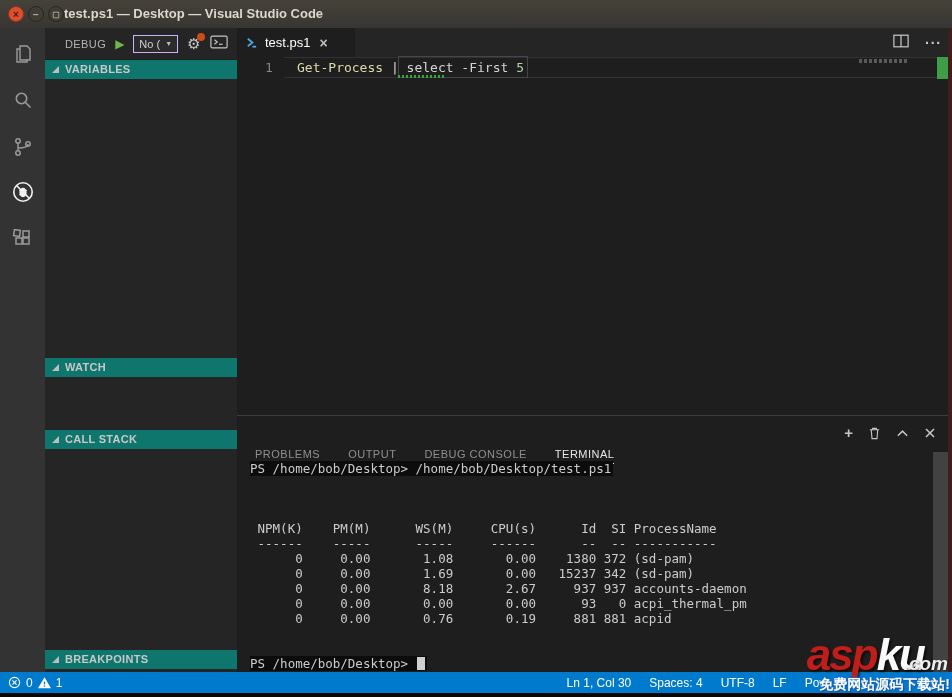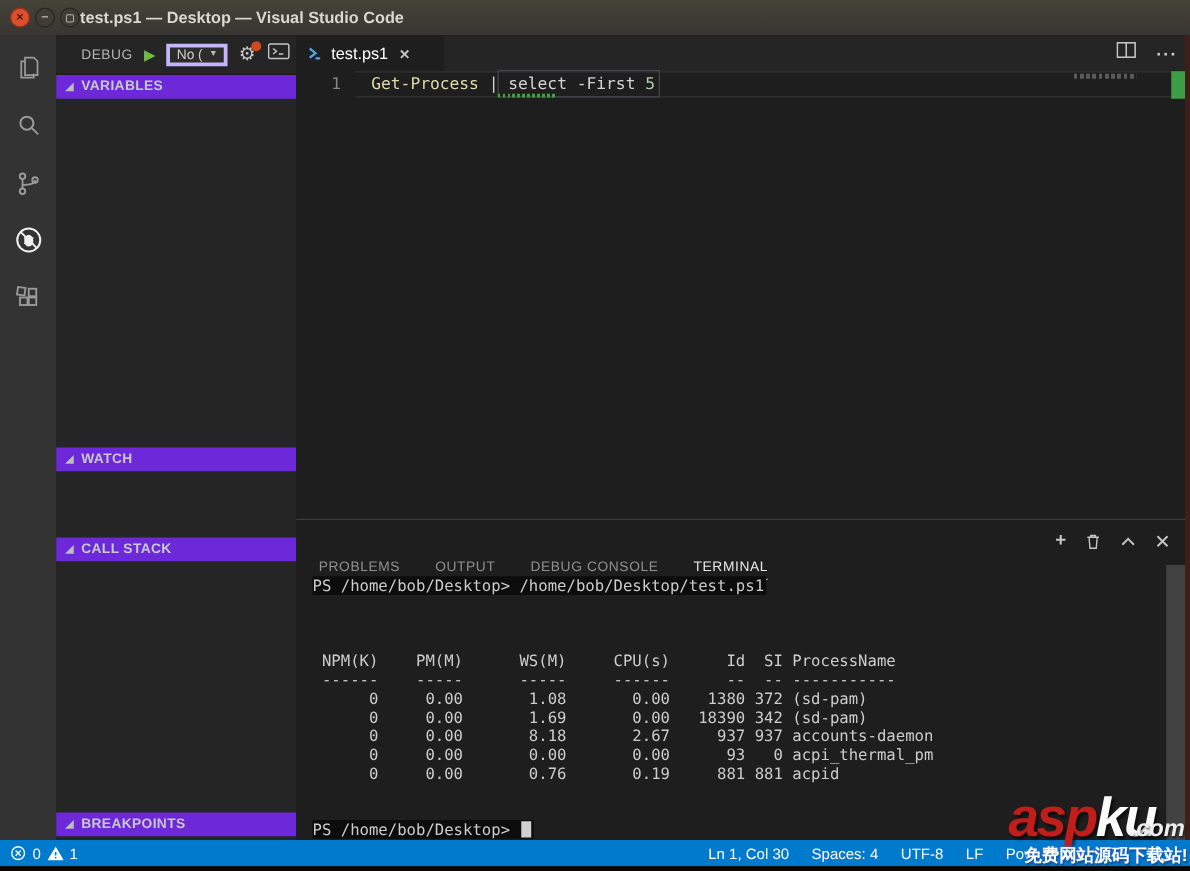--- a/index.html
+++ b/index.html
@@ -23,27 +23,27 @@
   .act-item { position:absolute; left:0; width:45px; height:40px; display:flex;
               align-items:center; justify-content:center; }
 
   
   .sidebar { position:absolute; left:45px; top:28px; width:192px; height:644px; background:#252526; }
   .debug-toolbar { position:absolute; left:0; top:0; width:192px; height:32px;
                    display:flex; align-items:center; gap:9px; padding-left:20px;
                    border-bottom:1px solid #1d1d1e; }
   .dbg-label { font-size:11px; color:#b4b4b4; letter-spacing:.4px; }
   .dbg-play { color:#71b64a; font-size:12px; cursor:default; }
-  .dbg-config { display:flex; align-items:center; gap:5px; border:3px solid #c4b5fd;
+  .dbg-config { display:flex; align-items:center; gap:5px; border:1px solid #c4b5fd;
                 background:#2c2c2d; color:#cfcfcf; font-size:11px; padding:1px 5px; height:18px; }
   .dbg-config .arrow { font-size:7px; color:#bbbbbb; }
   .dbg-gear { position:relative; color:#c5c5c5; font-size:15px; line-height:15px; }
   .dbg-gear .badge { position:absolute; right:-4px; top:-3px; width:8px; height:8px;
                      border-radius:50%; background:#cf4a1c; }
-  .sect-h { position:absolute; left:0; width:192px; height:19px; background:#6d28d9;
+  .sect-h { position:absolute; left:0; width:192px; height:19px; background:#0f766e;
             color:#c8c8c8; font-size:11px; font-weight:bold; letter-spacing:.3px;
             line-height:19px; padding-left:20px; }
   .twistie { position:absolute; left:7px; top:6px; width:0; height:0;
              border-bottom:7px solid #bdbdbd; border-left:7px solid transparent; }
 
   
   .editor-group { position:absolute; left:237px; top:28px; width:715px; height:387px; background:#1e1e1e; }
   .tabbar { position:absolute; left:0; top:0; width:715px; height:29px; background:#252526; }
   .tab { position:absolute; left:0; top:0; width:118px; height:29px; background:#1e1e1e;
          display:flex; align-items:center; gap:7px; padding:0 8px; }
@@ -273,21 +273,21 @@
     </div>
 
     <div class="terminal">
       <div class="t-line"><span class="hl">PS /home/bob/Desktop&gt; /home/bob/Desktop/test.ps1</span></div>
       <div class="t-line"></div>
       <div class="t-line"></div>
       <div class="t-line"></div>
       <div class="t-line"> NPM(K)    PM(M)      WS(M)     CPU(s)      Id  SI ProcessName</div>
       <div class="t-line"> ------    -----      -----     ------      --  -- -----------</div>
       <div class="t-line">      0     0.00       1.08       0.00    1380 372 (sd-pam)</div>
-      <div class="t-line">      0     0.00       1.69       0.00   18390 342 (sd-pam)</div>
+      <div class="t-line">      0     0.00       1.69       0.00   15237 342 (sd-pam)</div>
       <div class="t-line">      0     0.00       8.18       2.67     937 937 accounts-daemon</div>
       <div class="t-line">      0     0.00       0.00       0.00      93   0 acpi_thermal_pm</div>
       <div class="t-line">      0     0.00       0.76       0.19     881 881 acpid</div>
       <div class="t-line"></div>
       <div class="t-line"></div>
       <div class="t-line"><span class="hl"><span>PS /home/bob/Desktop&gt; </span><span class="t-cursor"></span></span></div>
     </div>
     <div class="term-scrollbar"></div>
   </div>
 

